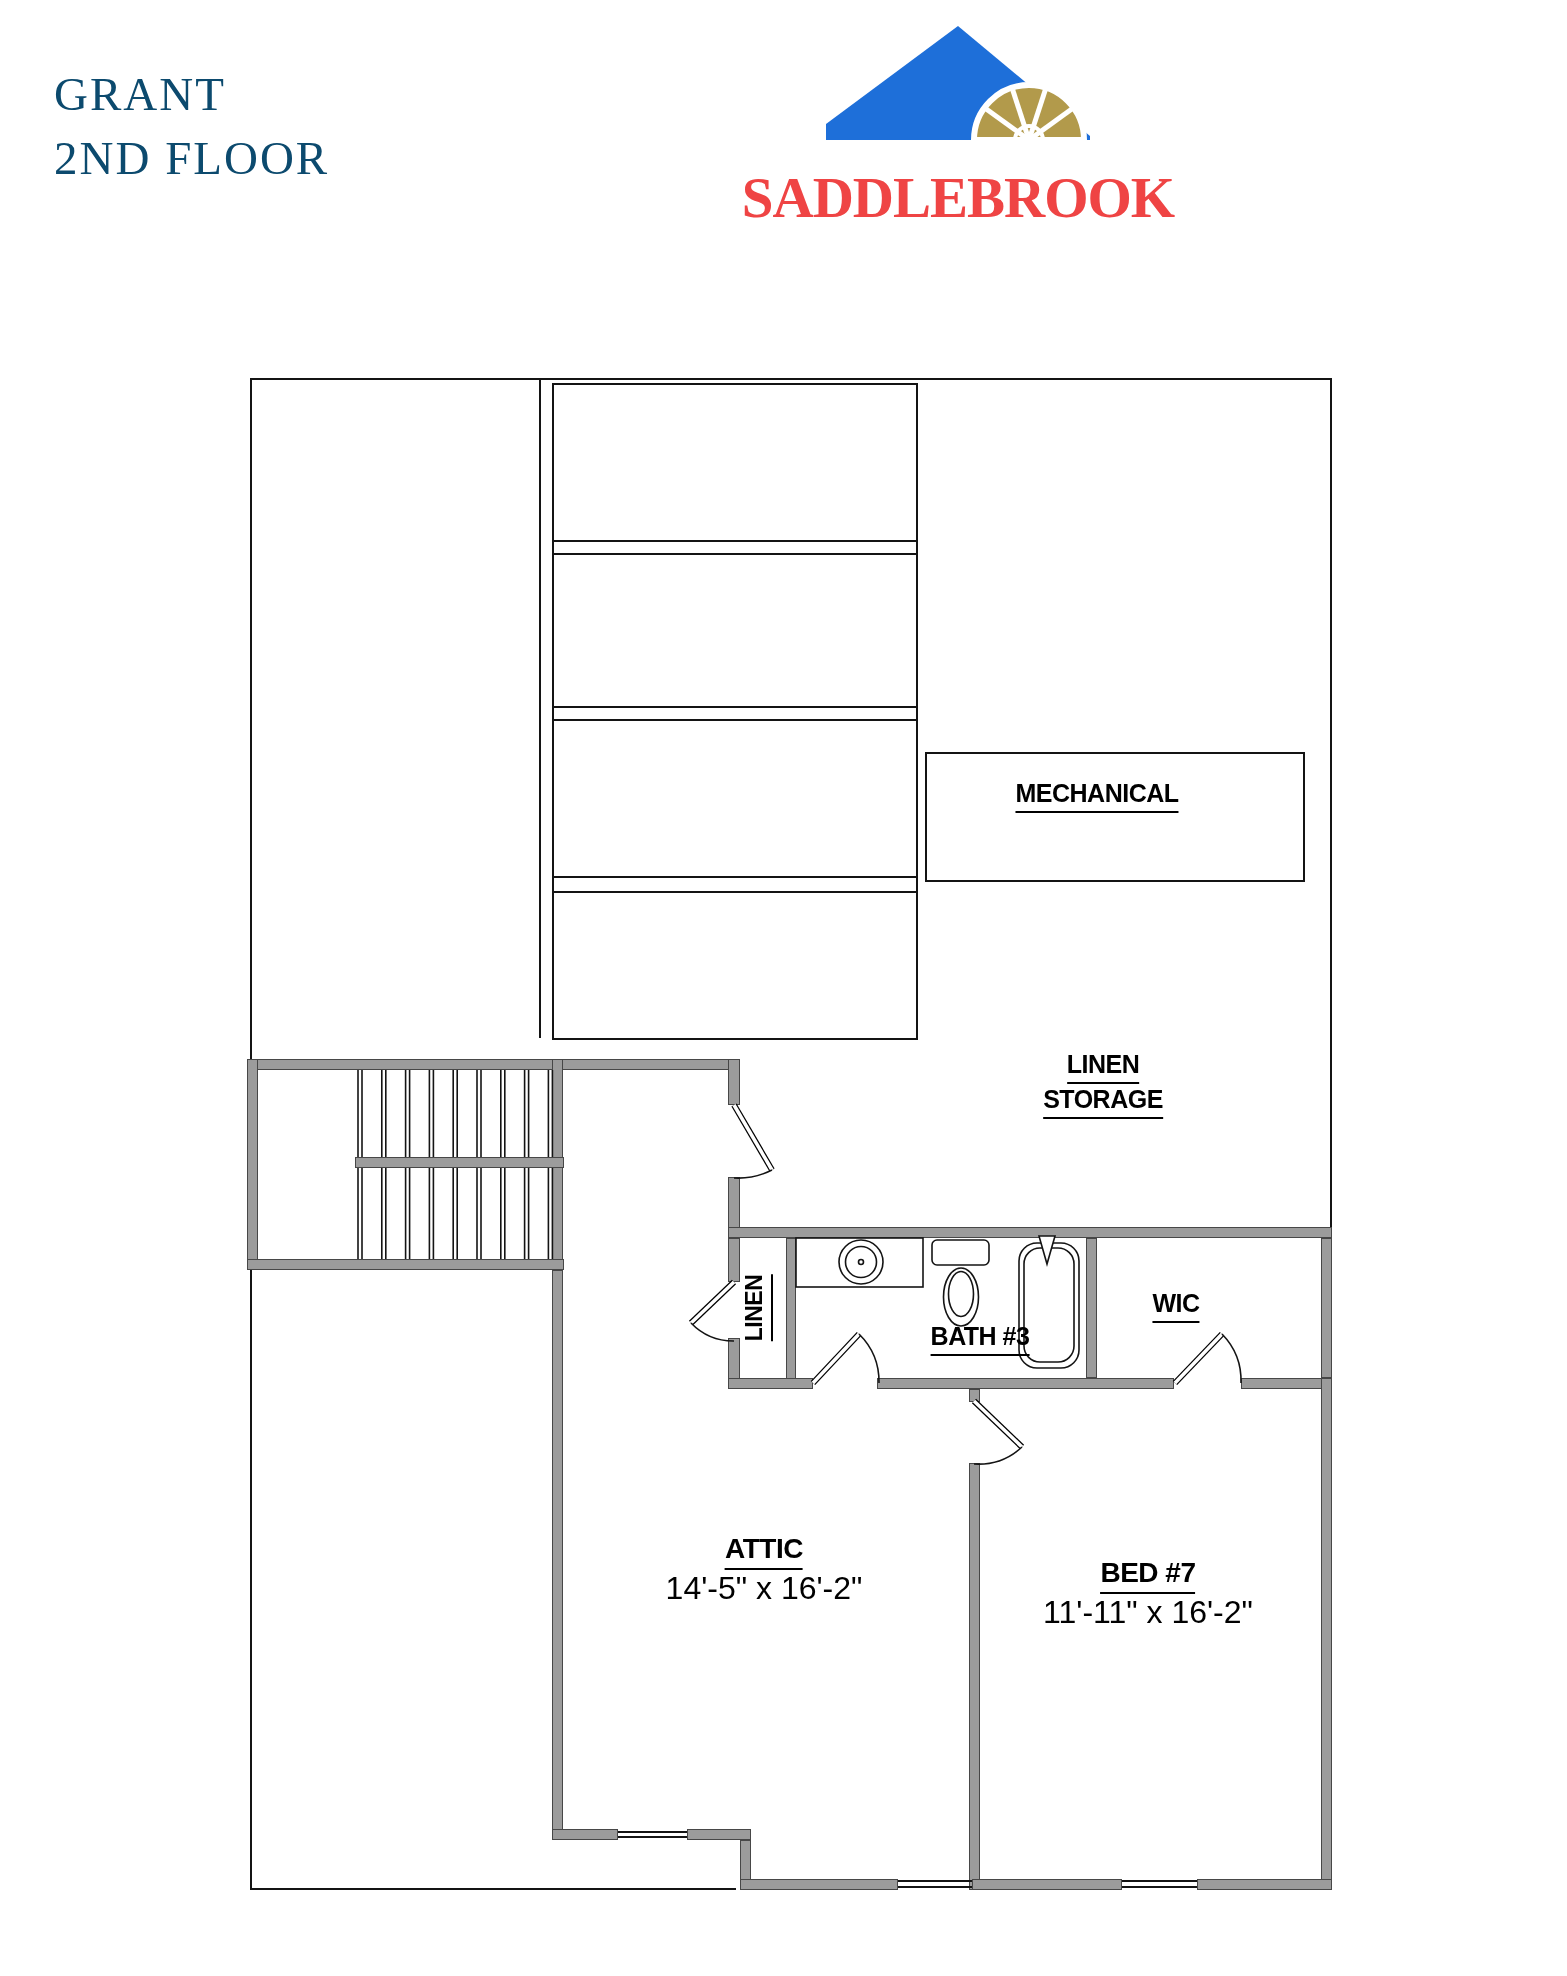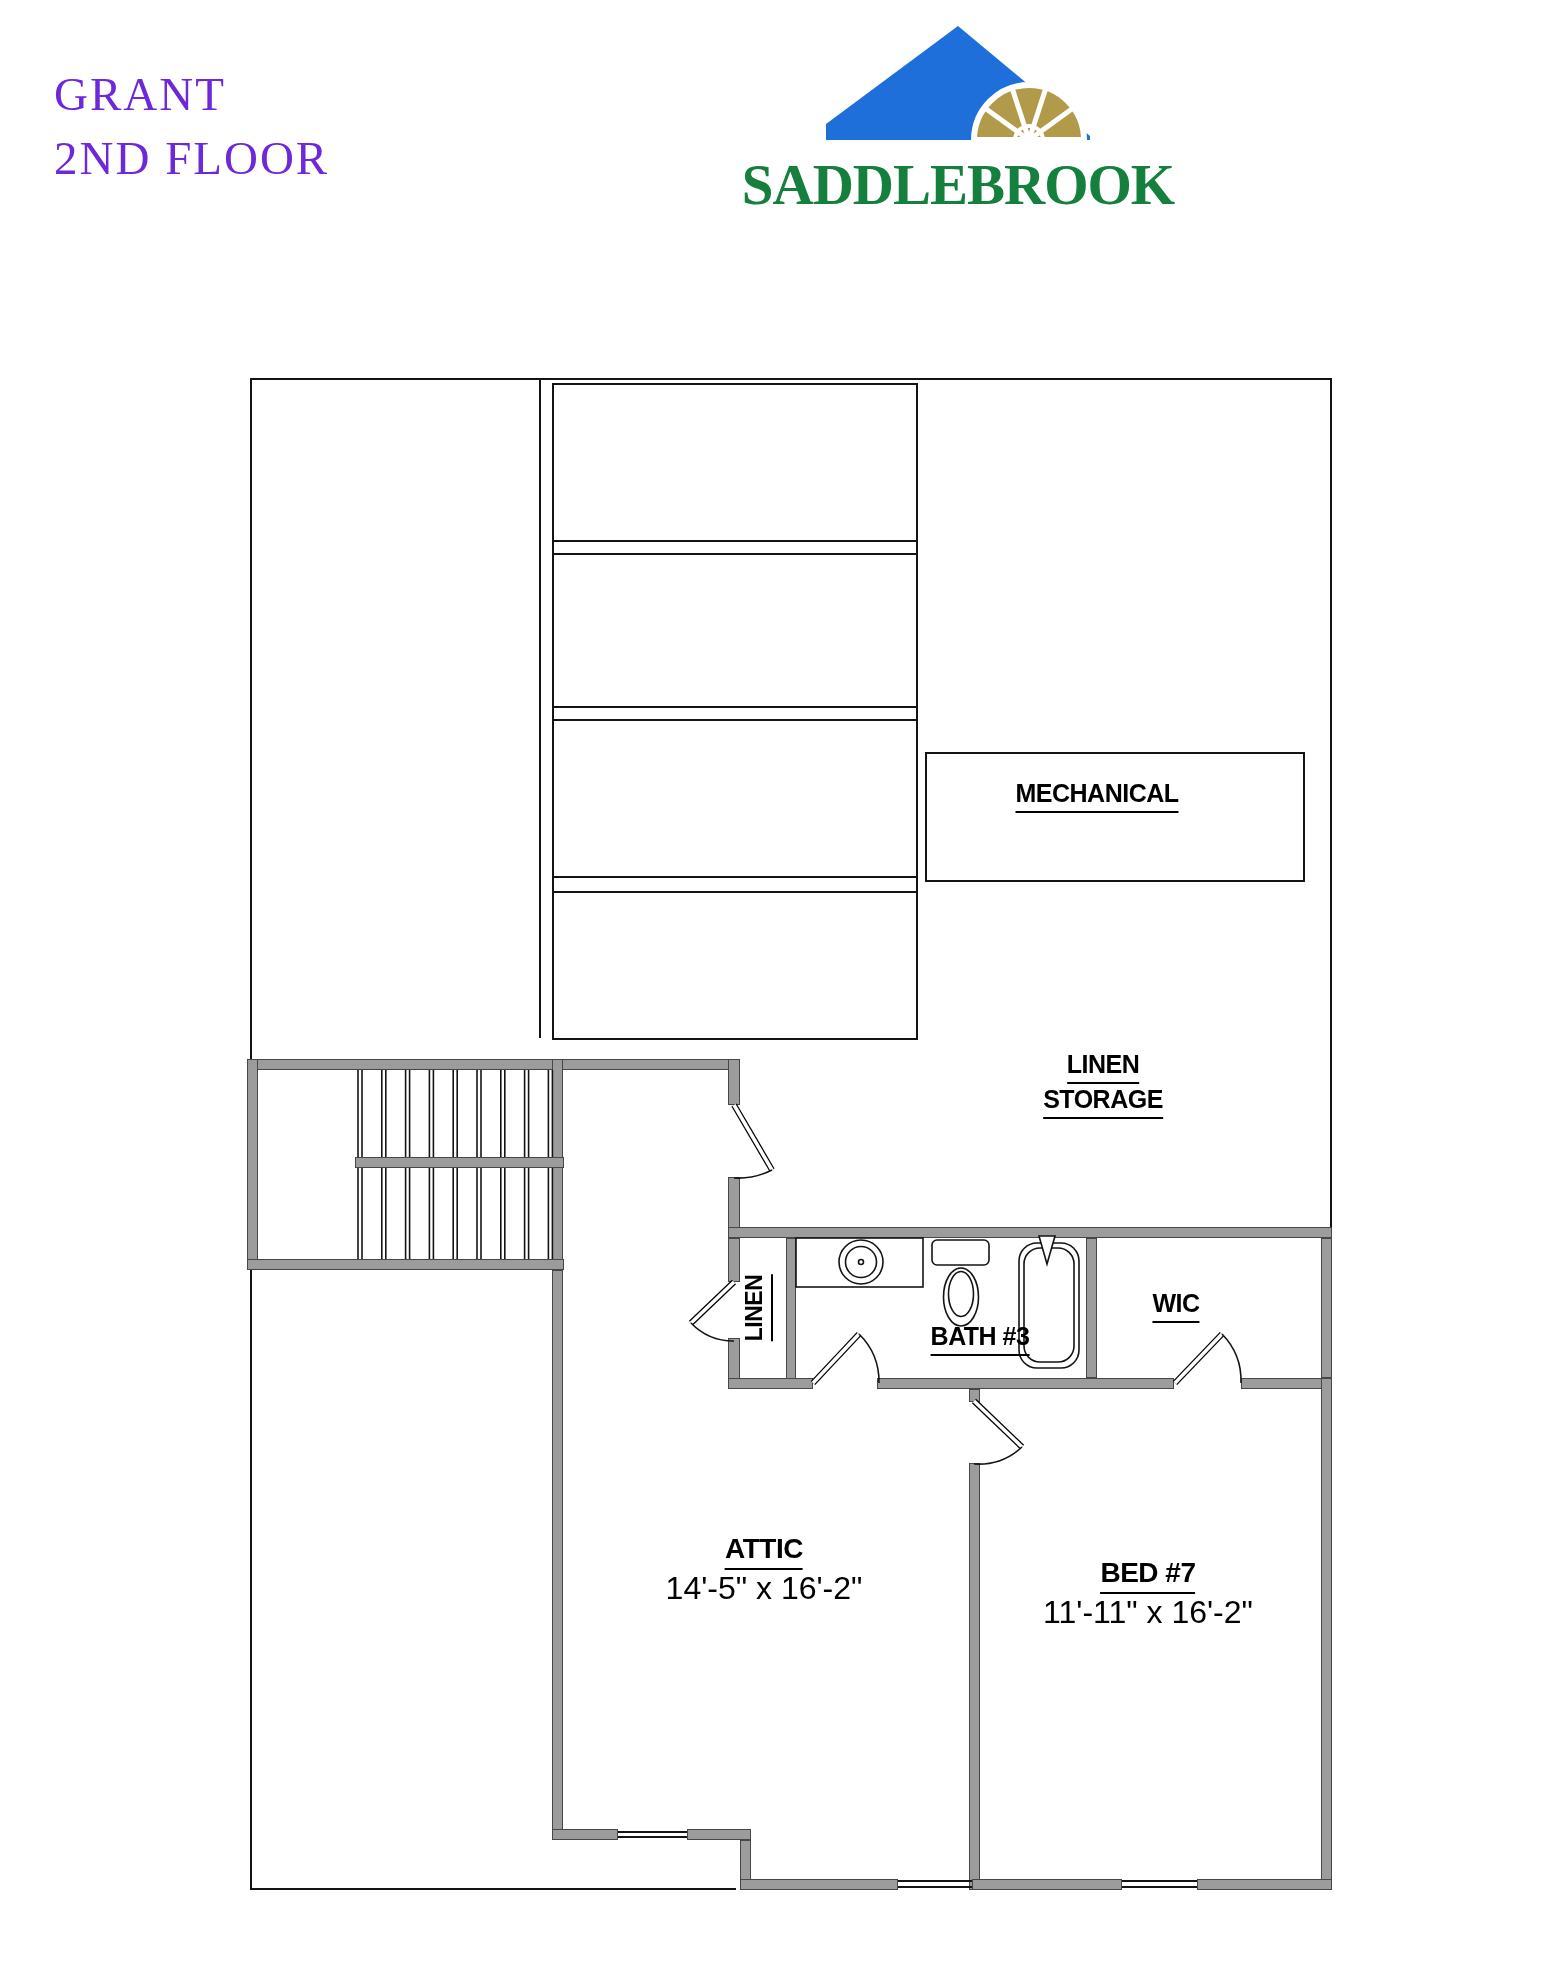--- a/index.html
+++ b/index.html
@@ -1,23 +1,23 @@
 <!DOCTYPE html>
 <html><head>
 <meta charset="utf-8">
 <style>
   html,body{margin:0;padding:0;background:#fff;}
   #page{position:relative;width:1567px;height:1976px;background:#fff;overflow:hidden;
         font-family:"Liberation Sans", sans-serif;}
   
   #title{position:absolute;left:54px;top:62px;font-family:"Liberation Serif", serif;
-         font-size:47px;line-height:64px;letter-spacing:2px;color:#6d28d9;}
+         font-size:47px;line-height:64px;letter-spacing:2px;color:#0c4a6e;}
   #brandwrap{position:absolute;left:712px;top:24px;width:492px;text-align:center;}
-  #brandtext{margin-top:4px;font-family:"Liberation Serif", serif;font-weight:bold;
-             font-size:57px;letter-spacing:-1px;color:#15803d;white-space:nowrap;}
+  #brandtext{margin-top:17px;font-family:"Liberation Serif", serif;font-weight:bold;
+             font-size:57px;letter-spacing:-1px;color:#ef4444;white-space:nowrap;}
   
   .t{position:absolute;background:#141414;}
   .w{position:absolute;background:#9c9c9c;border:1px solid #474747;box-sizing:border-box;}
   .box{position:absolute;border:2px solid #141414;box-sizing:border-box;background:transparent;}
   svg.overlay{position:absolute;left:0;top:0;}
   
   .lbl{position:absolute;transform:translate(-50%,-50%);color:#000;font-weight:bold;
        font-size:25px;letter-spacing:-0.5px;white-space:nowrap;text-align:center;}
   .ul{border-bottom:2px solid #000;padding-bottom:3px;display:inline-block;}
   .dims{font-weight:normal;font-size:32px;letter-spacing:0;}

